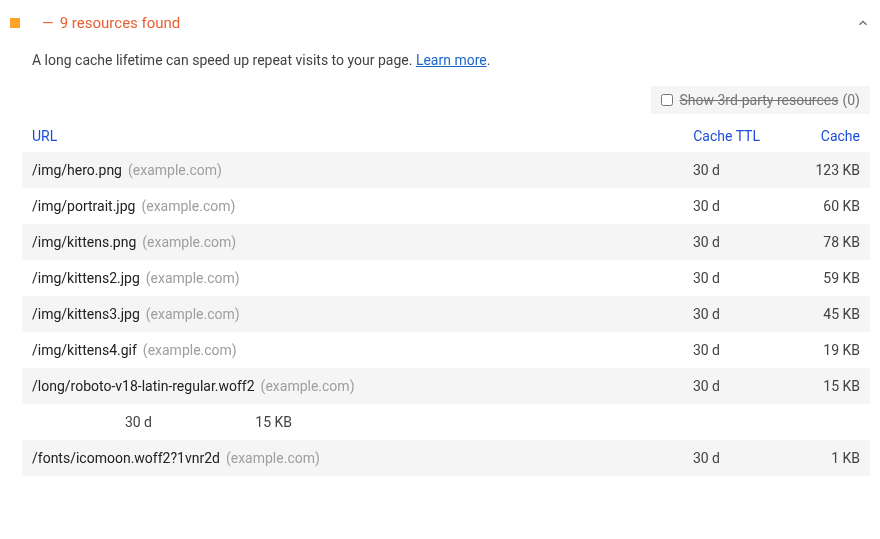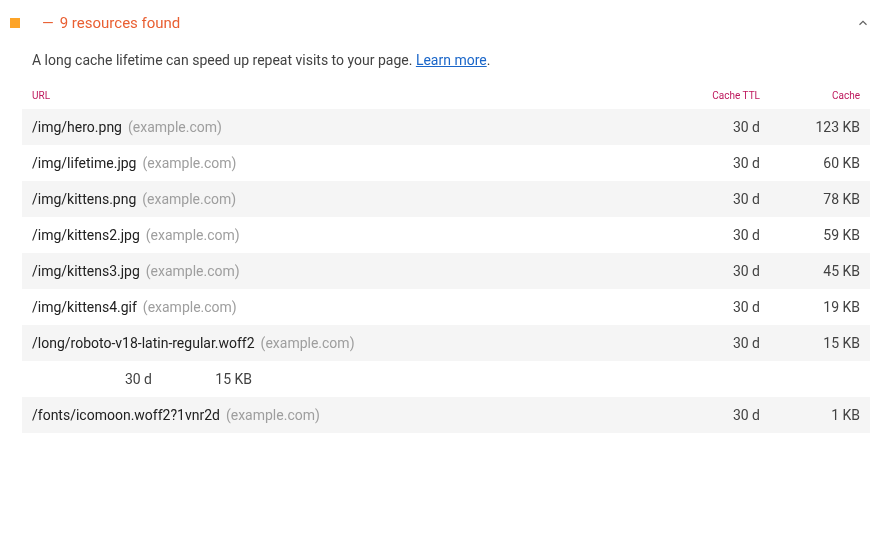--- a/index.html
+++ b/index.html
@@ -85,39 +85,39 @@
       color: #757575;
       margin-left: 4px;
     }
     .table {
       width: 100%;
       padding: 0 10px 10px 22px;
     }
     .thead {
       display: flex;
       padding: 8px 10px;
-      color: #be185d;
-      font-size: 10px;
+      color: #1d4ed8;
+      font-size: 14px;
     }
     .col-url { flex: 1; text-align: left; }
     .col-ttl { width: 120px; text-align: right; }
     .col-size { width: 100px; text-align: right; }
     .trow {
       display: flex;
       padding: 10px 10px;
       font-size: 14px;
       align-items: center;
     }
     .trow:nth-child(even) {
       background: #f5f5f5;
     }
     .url-path { color: #212121; }
     .url-host { color: #9e9e9e; margin-left: 6px; }
     .ttl-val { color: #424242; }
-    .size-val { color: #424242; }
+    .size-val { color: #424242; margin-left: 40px; }
     .rows-container .trow:nth-child(odd) { background: #f5f5f5; }
     .rows-container .trow:nth-child(even) { background: #ffffff; }
   </style>
 </head>
 <body>
 
 <div class="audit">
 
   <div class="header-row">
     <span class="indicator"></span>
@@ -126,35 +126,42 @@
     <span class="spacer"></span>
     <svg class="chevron" viewBox="0 0 24 24" fill="none" stroke="currentColor" stroke-width="2">
       <polyline points="18 15 12 9 6 15"></polyline>
     </svg>
   </div>
 
   <div class="description">
     <span>A long cache lifetime can speed up repeat visits to your page. </span><a href="#">Learn more</a><span>.</span>
   </div>
 
+  <div class="toggle-row">
+    <label class="toggle-box">
+      <input type="checkbox" style="">
+      <span class="toggle-label">Show 3rd-party resources</span>
+      <span class="toggle-count">(0)</span>
+    </label>
+  </div>
 
   <div class="table">
     <div class="thead">
       <div class="col-url">URL</div>
       <div class="col-ttl">Cache TTL</div>
       <div class="col-size">Cache</div>
     </div>
     <div class="rows-container" id="rows">
         <div class="trow">
           <div class="col-url"><span class="url-path">/img/hero.png</span><span class="url-host">(example.com)</span></div>
           <div class="col-ttl ttl-val">30 d</div>
           <div class="col-size size-val">123 KB</div>
         </div>
         <div class="trow">
-          <div class="col-url"><span class="url-path">/img/lifetime.jpg</span><span class="url-host">(example.com)</span></div>
+          <div class="col-url"><span class="url-path">/img/portrait.jpg</span><span class="url-host">(example.com)</span></div>
           <div class="col-ttl ttl-val">30 d</div>
           <div class="col-size size-val">60 KB</div>
         </div>
         <div class="trow">
           <div class="col-url"><span class="url-path">/img/kittens.png</span><span class="url-host">(example.com)</span></div>
           <div class="col-ttl ttl-val">30 d</div>
           <div class="col-size size-val">78 KB</div>
         </div>
         <div class="trow">
           <div class="col-url"><span class="url-path">/img/kittens2.jpg</span><span class="url-host">(example.com)</span></div>

